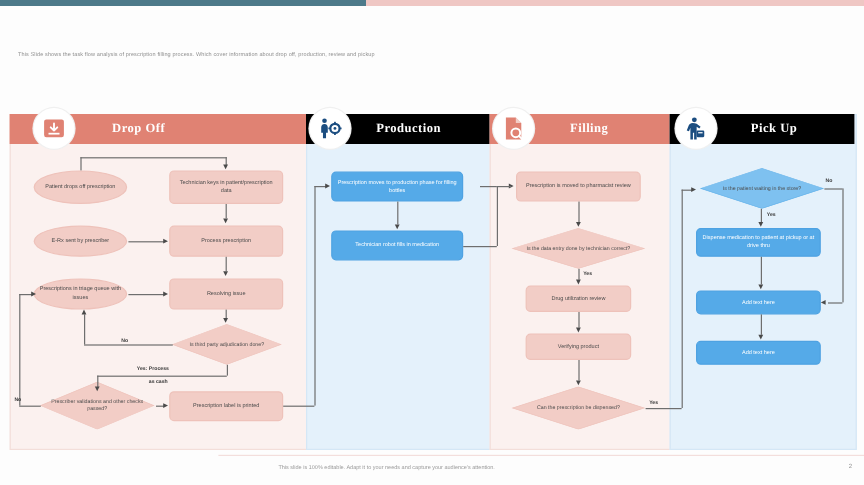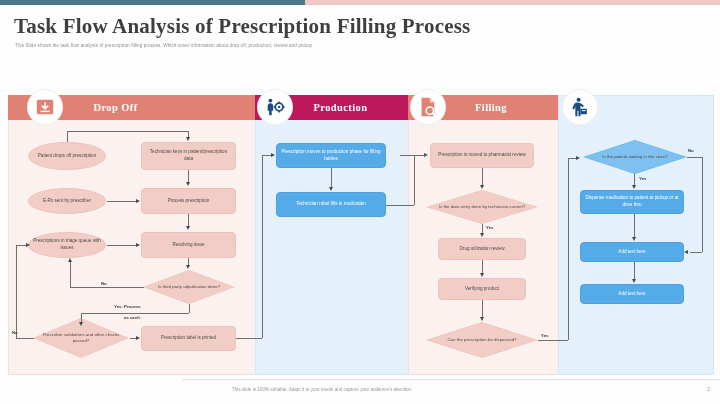--- a/index.html
+++ b/index.html
@@ -30,21 +30,21 @@
   }
 
   
   .panel{position:absolute;top:95px;height:278px;}
   .panel.pink{background:#fbf1ef;border:1px solid #f3ded9;}
   .panel.blue{background:#e4f1fb;border:1px solid #d4e7f6;}
 
   
   .band{position:absolute;top:95px;height:25px;}
   .band.coral{background:#e08273;}
-  .band.navy{background:#be185d;}
+  .band.navy{background:#000000;}
   .band .band-label{
     position:absolute;top:0;height:25px;line-height:25px;
     font-family:"Liberation Serif", serif;
     font-weight:700;font-size:10.5px;color:#ffffff;letter-spacing:.4px;
     text-align:center;
   }
   .band-icon{
     position:absolute;top:-13px;width:34px;height:34px;border-radius:50%;
     background:#ffffff;box-shadow:0 0 0 1px #f0f0f0;
     display:flex;align-items:center;justify-content:center;
@@ -88,36 +88,38 @@
 </head>
 <body>
 
 <div id="slide">
 
   <div class="topbar">
     <div class="seg-a"></div>
     <div class="seg-b"></div>
   </div>
 
-  <div class="page-title">Task Flow Analysis of Prescription Filling Process</div>
   <div class="page-sub">This Slide shows the task flow analysis of prescription filling process. Which cover information about drop off, production, review and pickup</div>
 
   <div class="panel pink" style="left:8px;width:247px;"></div>
   <div class="panel blue" style="left:255px;width:153px;"></div>
   <div class="panel pink" style="left:408px;width:150px;"></div>
   <div class="panel blue" style="left:558px;width:154px;"></div>
 
   <div class="band coral" style="left:8px;width:247px;">
     <div class="band-label" style="left:0;width:215px;">Drop Off</div>
   </div>
   <div class="band navy" style="left:255px;width:153px;">
     <div class="band-label" style="left:18px;width:135px;">Production</div>
   </div>
   <div class="band coral" style="left:408px;width:150px;">
     <div class="band-label" style="left:16px;width:134px;">Filling</div>
+  </div>
+  <div class="band navy" style="left:558px;width:154px;">
+    <div class="band-label" style="left:20px;width:134px;">Pick Up</div>
   </div>
 
   <div class="band-icon" style="left:28px;top:90px;">
     <svg class="glyph" viewBox="0 0 24 24" aria-hidden="true">
       <rect x="3" y="4" width="18" height="16" rx="2" fill="#e08273"></rect>
       <path d="M12 7.5v6.5m0 0l-3-3m3 3l3-3" stroke="#ffffff" stroke-width="1.7" fill="none" stroke-linecap="round" stroke-linejoin="round"></path>
       <rect x="7" y="16" width="10" height="1.6" fill="#ffffff"></rect>
     </svg>
   </div>
   <div class="band-icon" style="left:258px;top:90px;">

